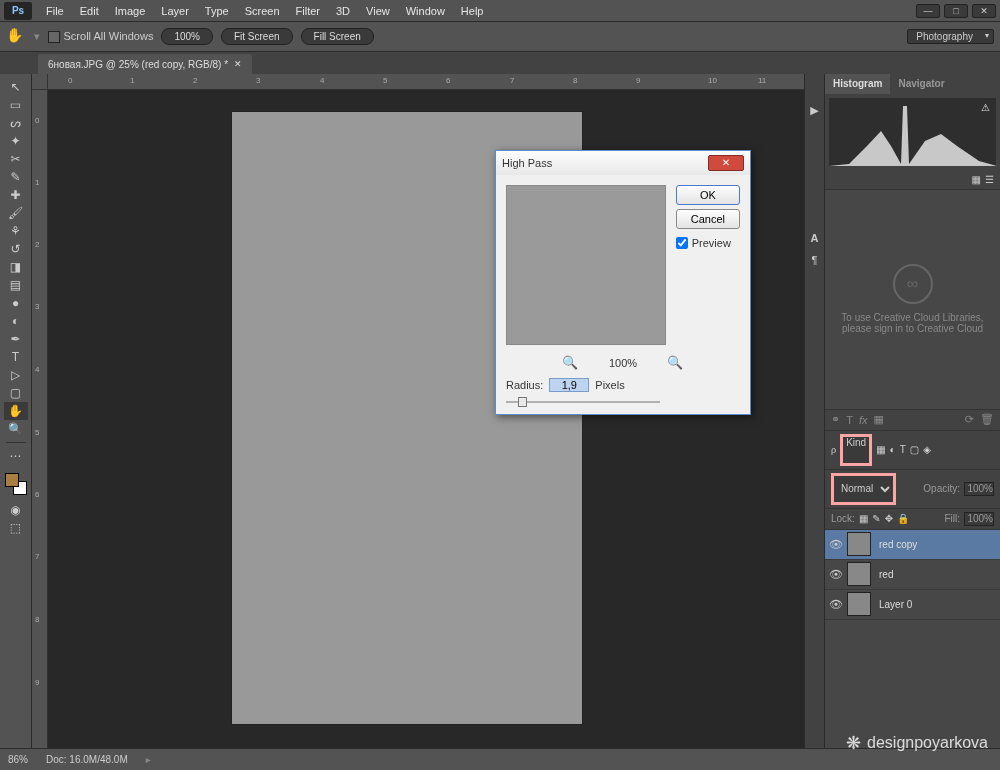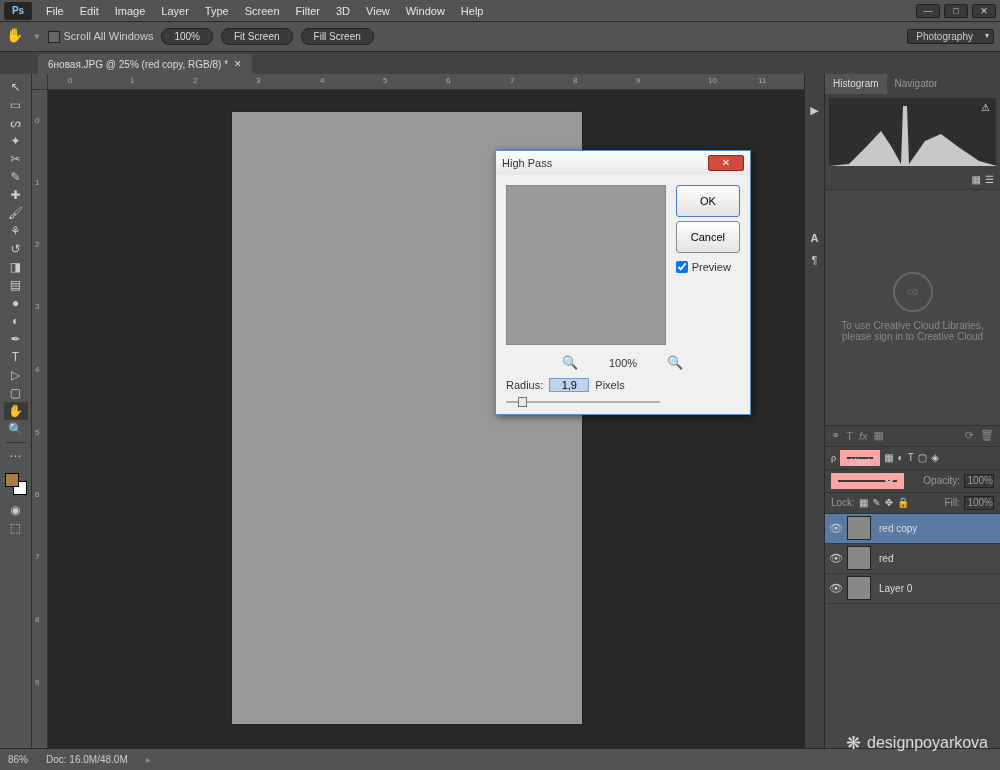--- a/index.html
+++ b/index.html
@@ -26,51 +26,51 @@
 .canvas-wrap { flex:1; background:#282828; position:relative; overflow:hidden;}
 .ruler-h { position:absolute; top:0; left:16px; right:0; height:16px; background:#535353; border-bottom:1px solid #333; font-size:8px; color:#aaa; overflow:hidden;}
 .ruler-h span { position:absolute; top:2px; }
 .ruler-v { position:absolute; top:16px; left:0; width:16px; bottom:0; background:#535353; border-right:1px solid #333; font-size:8px; color:#aaa;}
 .ruler-v span { position:absolute; left:3px; writing-mode:horizontal-tb;}
 .ruler-corner { position:absolute; top:0; left:0; width:16px; height:16px; background:#535353; border-right:1px solid #333; border-bottom:1px solid #333;}
 .doc-canvas { position:absolute; top:38px; left:200px; width:350px; height:612px; background:#999; box-shadow:0 0 0 1px #222;}
 .collapse-strip { width:20px; background:#424242; border-left:1px solid #2a2a2a; display:flex; flex-direction:column; align-items:center; gap:6px; padding-top:30px;}
 .collapse-strip .mini { width:16px; height:16px; font-size:11px; text-align:center;}
 .panels { width: 176px; background: #424242; display:flex; flex-direction:column; border-left:1px solid #2a2a2a;}
-.panel-tabs { display:flex; height:20px; background:#424242; font-size:10px; align-items:center;}
+.panel-tabs { display:flex; height:20px; background:#424242; font-size:10px; align-items:center;font-weight:bold;}
 .panel-tabs .ptab { padding:0 8px; color:#999; line-height:20px;}
 .panel-tabs .ptab.active { background:#535353; color:#ddd;}
 .histogram-body { height:68px; background:#2e2e2e; position:relative; margin:4px;}
 .histo-warn { position:absolute; top:4px; right:6px; color:#ddd; font-size:10px;}
 .histo-shape { position:absolute; bottom:0; left:0; right:0; height:60px;}
 .lib-body { flex:1; background:#474747; position:relative; display:flex; align-items:center; justify-content:center; flex-direction:column; color:#888; text-align:center; padding:0 8px;}
 .cc-icon { width:40px; height:40px; border:2px solid #666; border-radius:50%; display:flex; align-items:center; justify-content:center; font-size:16px; color:#666; margin-bottom:8px;}
 .lib-toolbar { height:22px; background:#424242; border-top:1px solid #333; border-bottom:1px solid #333; display:flex; align-items:center; padding:0 6px; gap:6px; font-size:11px; color:#888;}
 .lib-toolbar .spacer { flex:1; }
 .layers-opts { background:#424242; padding:3px 6px; display:flex; align-items:center; gap:4px; font-size:10px; border-bottom:1px solid #333; }
-.layers-opts select, .layers-opts .kindsel { background:#3a3a3a; border:7px solid #fca5a5; color:#ccc; font-size:10px; padding:0 3px; height:16px;}
+.layers-opts select, .layers-opts .kindsel { background:#3a3a3a; border:3px solid #fca5a5; color:#ccc; font-size:10px; padding:0 3px; height:32px;}
 .layers-opts input[type=text] { width:30px; background:#3a3a3a; border:1px solid #222; color:#999; font-size:10px; text-align:right; height:14px;}
 .layers-opts .lbl { color:#999; }
 .layer-row { height:30px; display:flex; align-items:center; padding:0 4px; gap:4px; background:#474747; border-bottom:1px solid #3a3a3a;}
 .layer-row.active { background:#5a7aa3;}
 .layer-row .eye { width:14px; font-size:11px; color:#ccc; text-align:center;}
 .layer-row .thumb { width:24px; height:24px; background:#888; border:1px solid #222;}
 .layer-row .lname { font-size:10px; color:#ddd; margin-left:4px;}
 .layers-list { flex:1; background:#474747; overflow:hidden;}
 .status-bar { position:absolute; bottom:0; left:0; right:0; height:22px; background:#535353; border-top:1px solid #2a2a2a; display:flex; align-items:center; padding:0 8px; gap:18px; font-size:10px; color:#ccc;}
 .watermark { position:absolute; bottom:16px; right:12px; color:#eaeaea; font-size:16px; display:flex; align-items:center; gap:6px; opacity:0.9;}
 .watermark .orn { font-size:18px;}
 
 .dialog { position:absolute; top:150px; left:495px; width:256px; background:#f0f0f0; border:1px solid #588dcb; box-shadow: 2px 2px 8px rgba(0,0,0,0.5);}
 .dialog .titlebar { height:24px; background:linear-gradient(#fdfdfd,#e8e8e8); display:flex; align-items:center; padding:0 6px; font-size:11px; color:#333;}
 .dialog .titlebar .close { margin-left:auto; width:36px; height:16px; background:#d04b3e; border:1px solid #8a2b22; border-radius:2px; color:#fff; text-align:center; line-height:13px; font-size:10px;}
 .dialog .body { padding:10px; display:flex; gap:10px;}
 .dialog .preview { width:160px; height:160px; background:#9a9a9a; border:1px solid #888;}
 .dialog .btns { display:flex; flex-direction:column; gap:4px; flex:1;}
-.dialog .btns button { height:32px; background:linear-gradient(#fdfdfd,#e3e3e3); border:1px solid #8a8a8a; border-radius:3px; font-size:11px; padding:0 14px;}
+.dialog .btns button { height:20px; background:linear-gradient(#fdfdfd,#e3e3e3); border:1px solid #8a8a8a; border-radius:3px; font-size:11px; padding:0 14px;}
 .dialog .prev-cb { display:flex; align-items:center; gap:4px; font-size:11px; color:#333; margin-top:4px;}
 .dialog .prev-cb input { width:12px; height:12px;}
 .dialog .zoom-row { display:flex; align-items:center; justify-content:center; gap:30px; padding:0 10px 8px; font-size:11px; color:#333;}
 .dialog .zoom-row .zbtn { font-size:13px; }
 .dialog .radius-row { display:flex; align-items:center; gap:6px; padding:0 10px 4px; font-size:11px; color:#333;}
 .dialog .radius-row input { width:40px; border:1px solid #7a9ccc; text-align:center; font-size:11px; background:#bcd4ef;}
 .dialog .slider-row { padding:0 10px 14px; position:relative; height:18px;}
 .dialog .slider-track { height:2px; background:#b0b0b0; position:absolute; top:5px; left:10px; right:90px;}
 .dialog .slider-thumb { position:absolute; top:1px; left:22px; width:9px; height:10px; background:#e8e8e8; border:1px solid #777;}
 </style>

